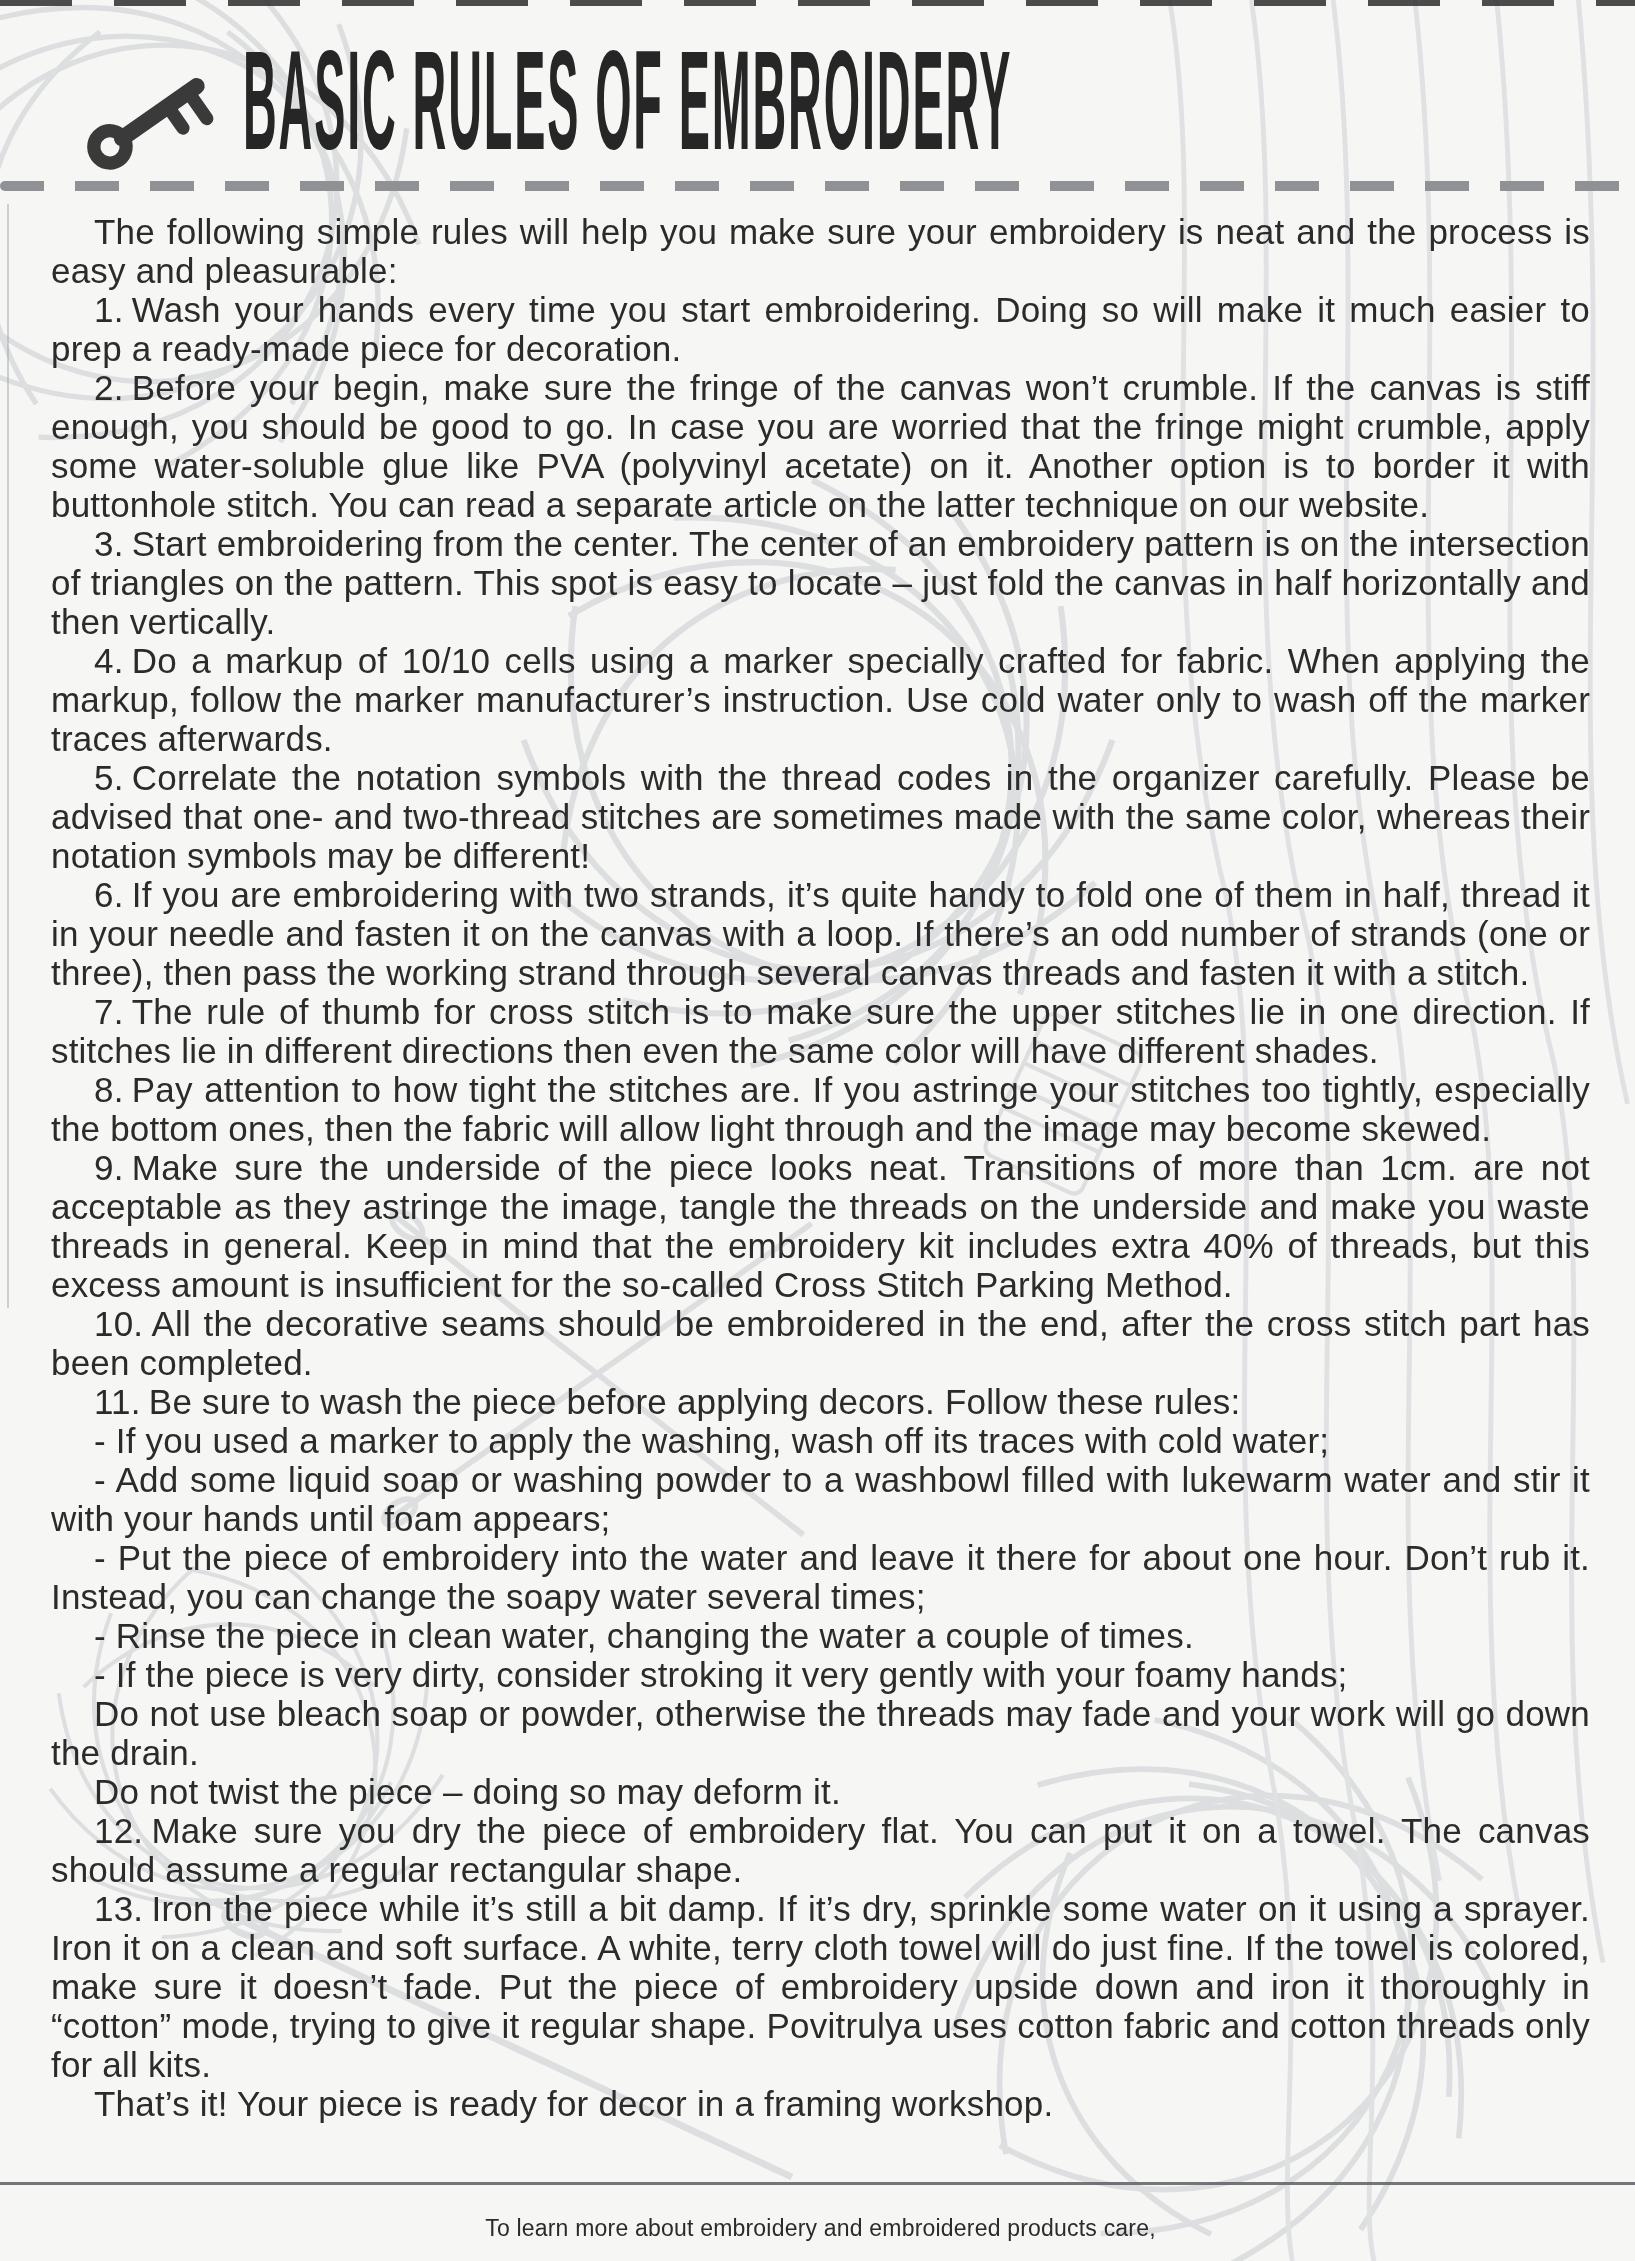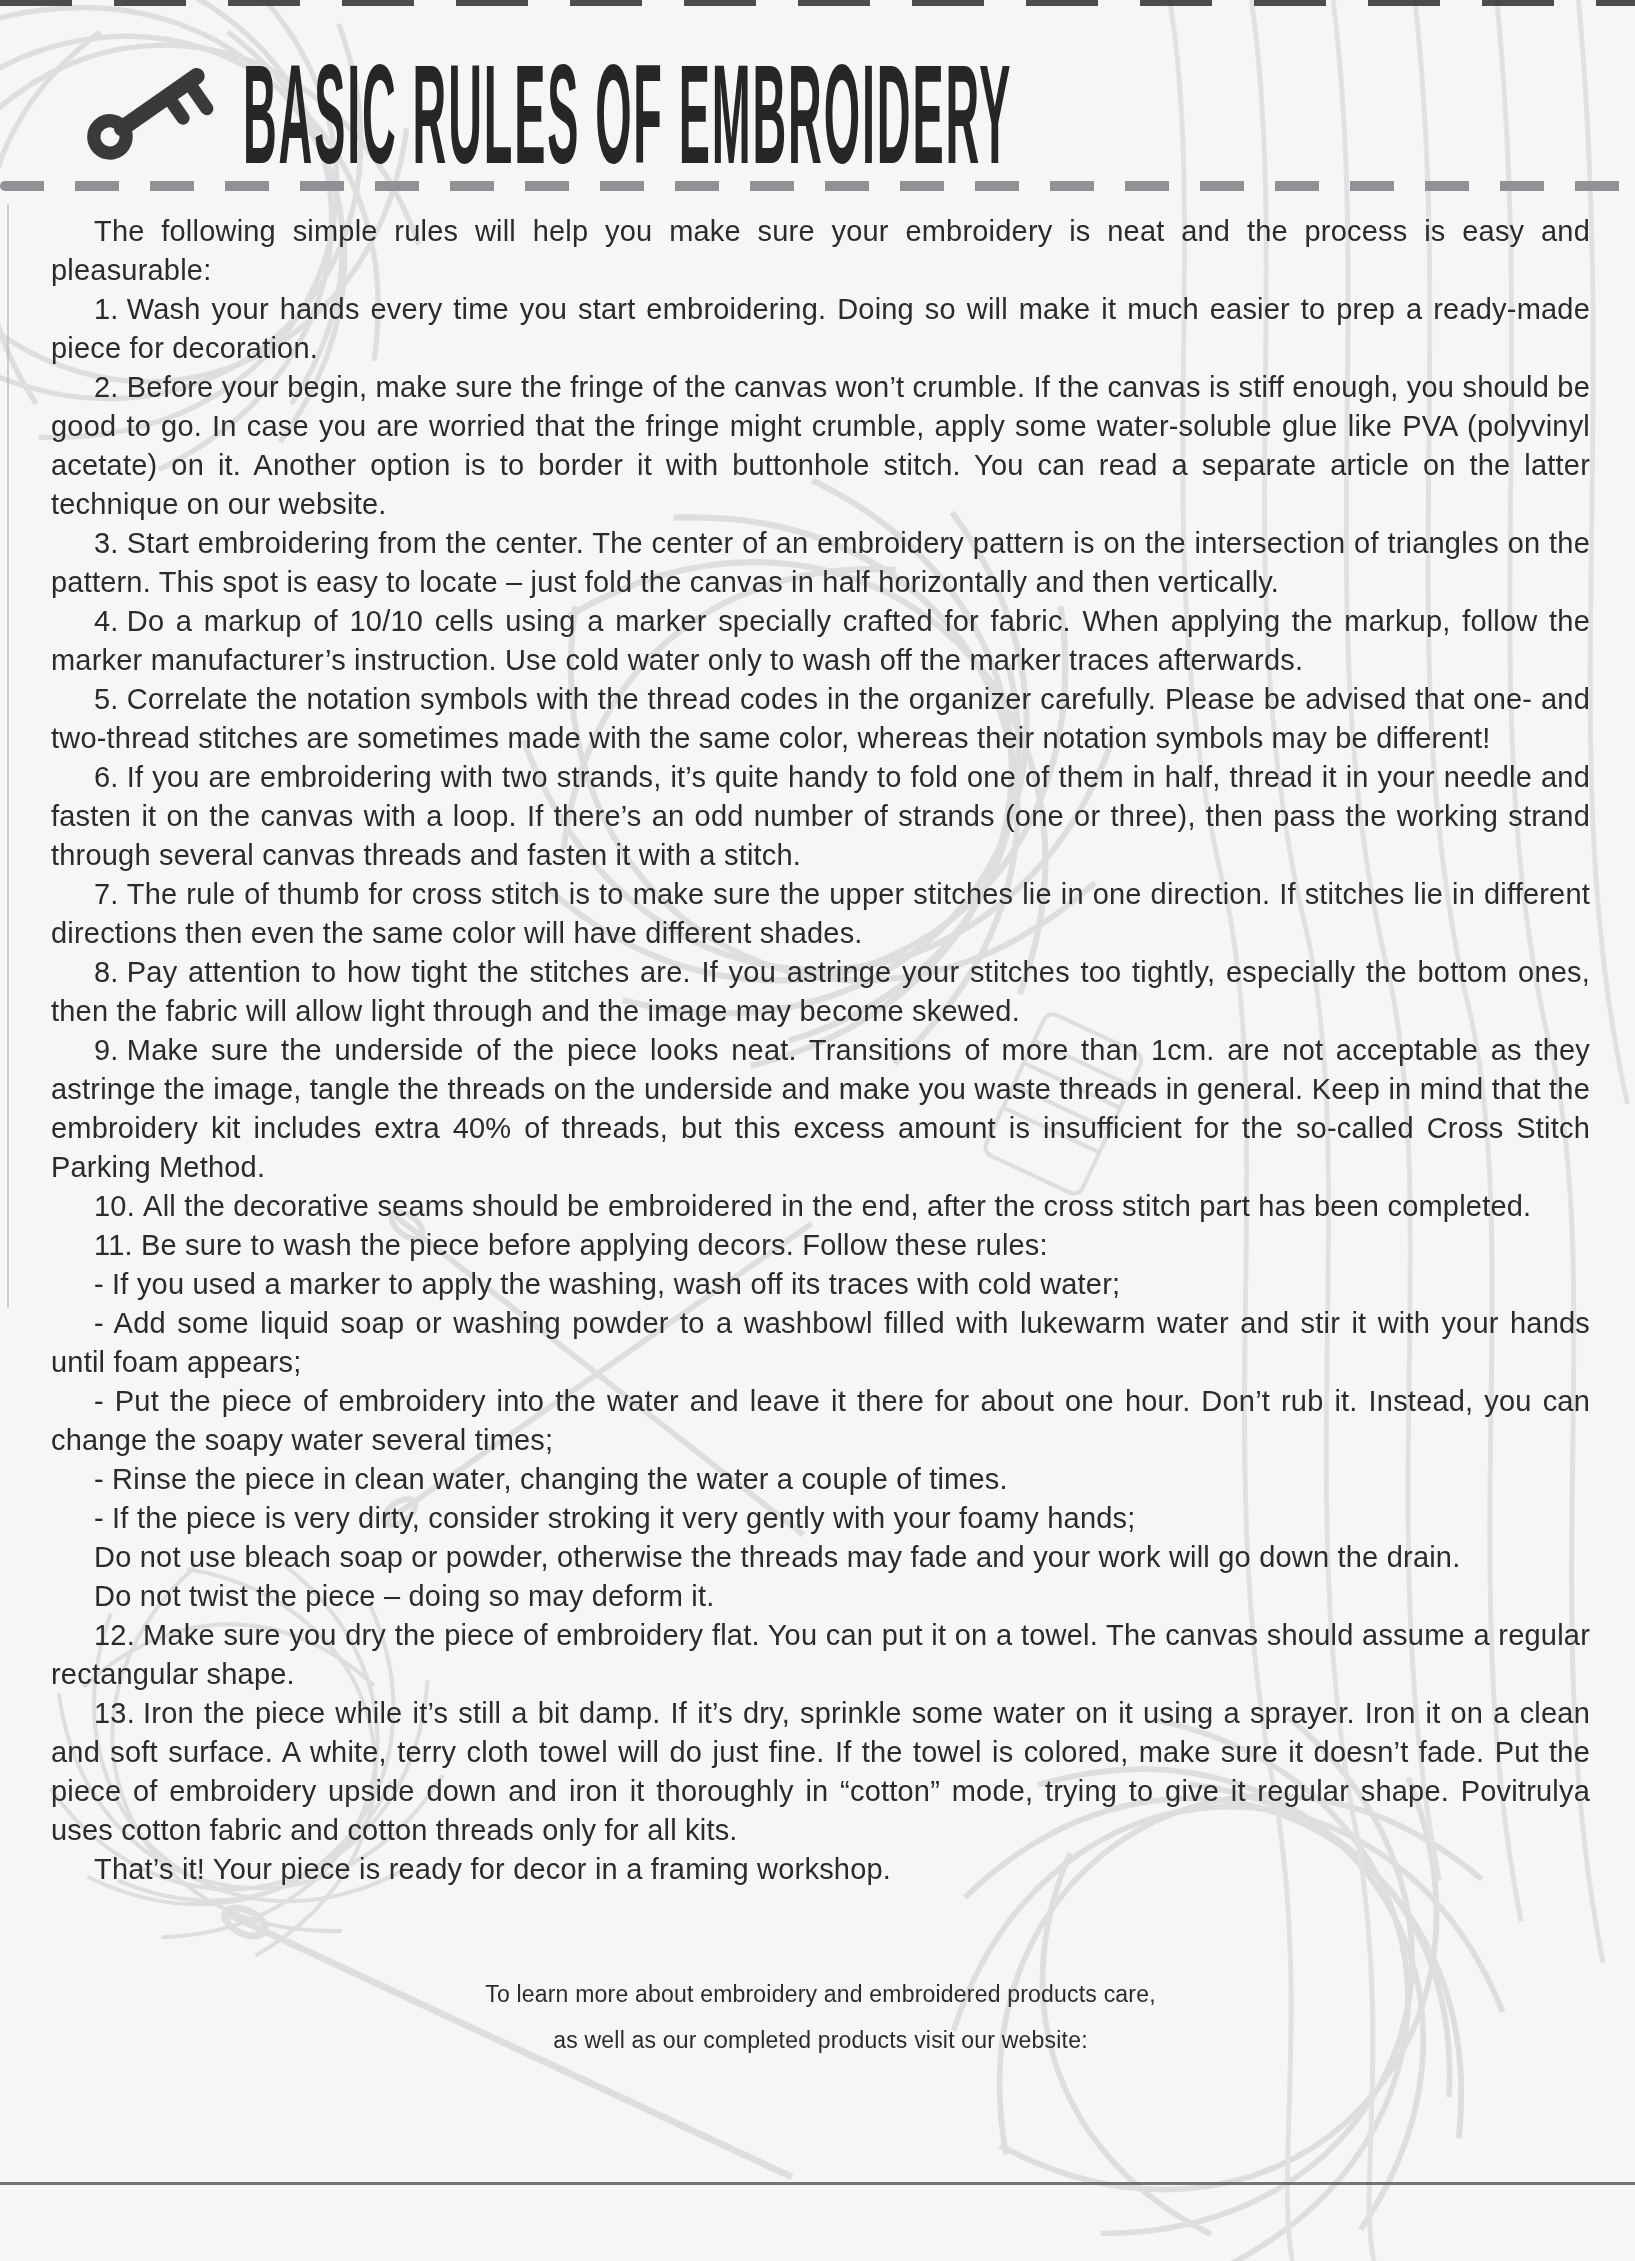--- a/index.html
+++ b/index.html
@@ -23,21 +23,21 @@
   .scan-line{
     position:absolute;left:6.5px;top:204px;width:2.5px;height:1104px;
     background:#9aa0a8;opacity:.45;z-index:3;
   }
   .bottom-rule{
     position:absolute;top:2182px;left:0;width:100%;height:2.5px;
     background:#55565a;z-index:3;opacity:.8;
   }
   header{
     position:relative;z-index:2;
-    display:flex;align-items:flex-end;
+    display:flex;align-items:flex-start;
     margin:39px 0 0 75px;height:137px;
   }
   .key-wrap{width:147px;height:147px;flex:0 0 auto;margin-right:21px;}
   h1{margin:0;padding:0;line-height:1;}
   .title-inner{
     display:inline-block;
     font-size:123px;font-weight:bold;
     letter-spacing:4.9px;white-space:nowrap;
     transform:scale(.38,1.15);
     transform-origin:left center;
@@ -49,21 +49,21 @@
     height:10.6px;margin-top:4.9px;
     background:repeating-linear-gradient(90deg,#8f9194 0 44px,transparent 44px 75px);
     border-radius:4.9px;
   }
   main{
     position:relative;z-index:2;
     margin:21px 46px 0 51px;
   }
   main p{
     margin:0;
-    font-size:29px;
+    font-size:35px;
     line-height:39px;
     letter-spacing:0.2px;
     text-align:justify;
     text-indent:43px;
   }
   .num{margin-right:8.2px;}
   footer{
     position:relative;z-index:2;
     margin-top:82px;
     text-align:center;

